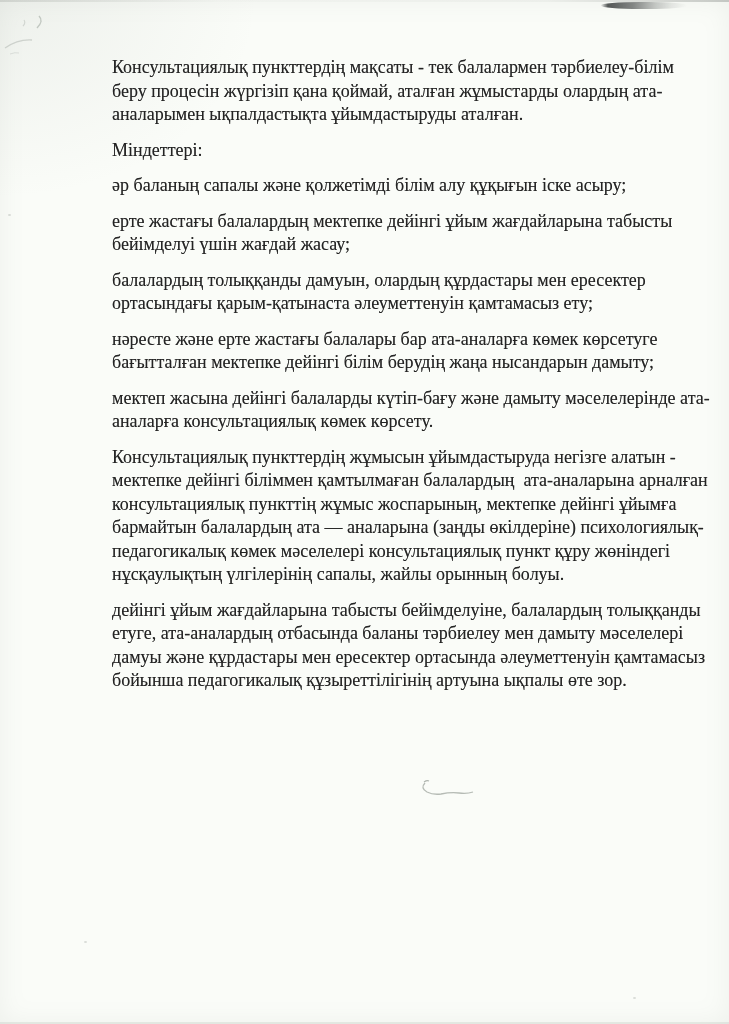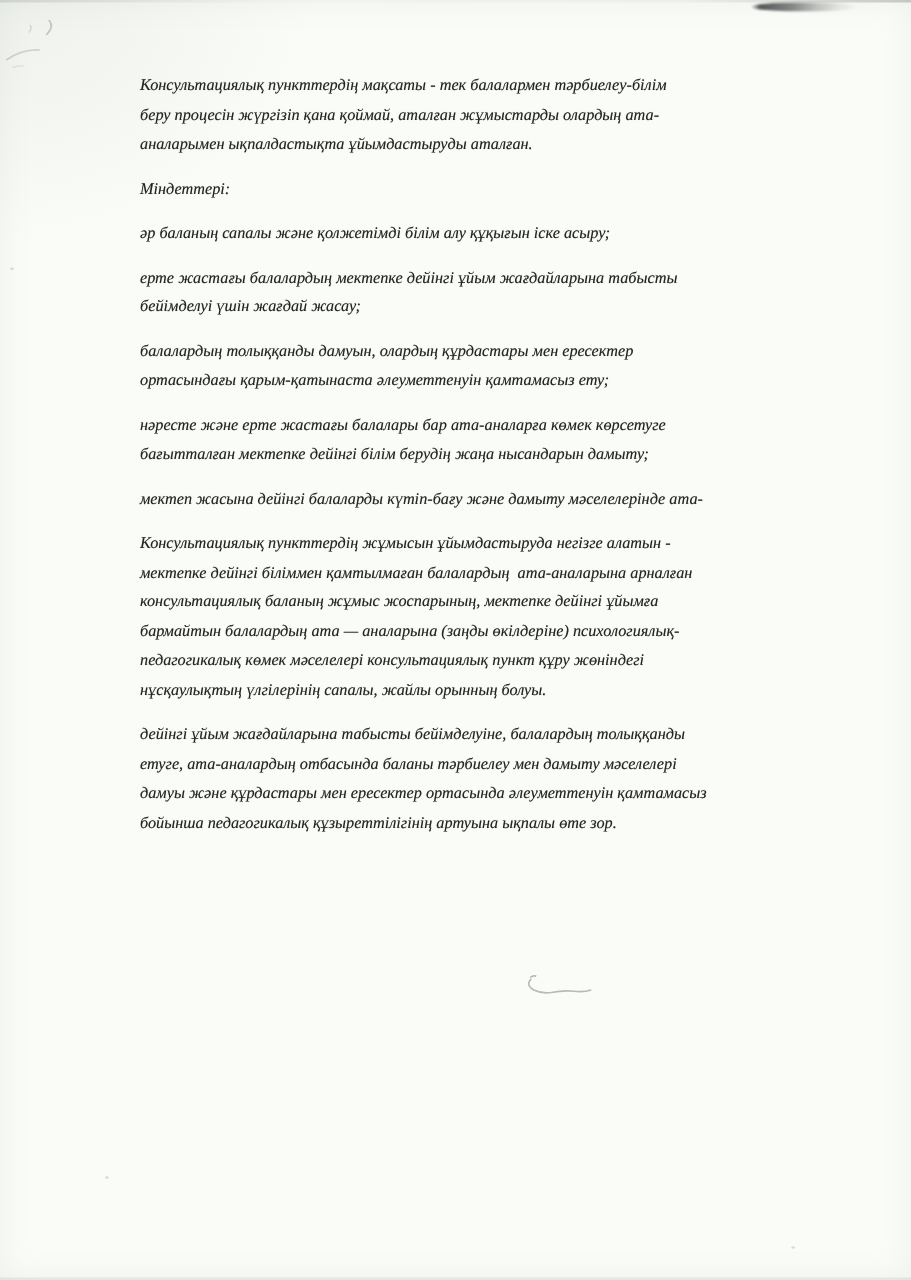--- a/index.html
+++ b/index.html
@@ -33,25 +33,24 @@
     background:radial-gradient(ellipse at 0% 0%,rgba(150,160,150,0.12),transparent 70%);
     pointer-events:none;
   }
   .text-block{
     position:absolute;left:112px;top:56px;width:545px;
   }
   p.para{margin:0 0 12px 0;}
   .line{
     display:block;
     white-space:pre;
-    font-size:13px;
+    font-size:18px;
     line-height:23.5px;
     color:var(--ink);
     text-shadow:0 0 0.6px rgba(36,36,36,0.45);
-    font-style:italic;
   }
   
   .smudge-top-right{
     position:absolute;left:601px;top:2px;width:86px;height:7px;
     background:linear-gradient(to right,
       rgba(38,42,42,0.05),
       rgba(38,42,42,0.78) 8%,
       rgba(38,42,42,0.55) 38%,
       rgba(70,76,74,0.30) 62%,
       rgba(90,96,94,0.12) 82%,
@@ -109,25 +108,26 @@
       <p class="para">
         <span class="line">балалардың толыққанды дамуын, олардың құрдастары мен ересектер</span>
         <span class="line">ортасындағы қарым-қатынаста әлеуметтенуін қамтамасыз ету;</span>
       </p>
       <p class="para">
         <span class="line">нәресте және ерте жастағы балалары бар ата-аналарға көмек көрсетуге</span>
         <span class="line">бағытталған мектепке дейінгі білім берудің жаңа нысандарын дамыту;</span>
       </p>
       <p class="para">
         <span class="line">мектеп жасына дейінгі балаларды күтіп-бағу және дамыту мәселелерінде ата-</span>
+        <span class="line">аналарға консультациялық көмек көрсету.</span>
       </p>
       <p class="para">
         <span class="line">Консультациялық пункттердің жұмысын ұйымдастыруда негізге алатын -</span>
         <span class="line">мектепке дейінгі біліммен қамтылмаған балалардың  ата-аналарына арналған</span>
-        <span class="line">консультациялық баланың жұмыс жоспарының, мектепке дейінгі ұйымға</span>
+        <span class="line">консультациялық пункттің жұмыс жоспарының, мектепке дейінгі ұйымға</span>
         <span class="line">бармайтын балалардың ата — аналарына (заңды өкілдеріне) психологиялық-</span>
         <span class="line">педагогикалық көмек мәселелері консультациялық пункт құру жөніндегі</span>
         <span class="line">нұсқаулықтың үлгілерінің сапалы, жайлы орынның болуы.</span>
       </p>
       <p class="para">
         <span class="line">дейінгі ұйым жағдайларына табысты бейімделуіне, балалардың толыққанды</span>
         <span class="line">етуге, ата-аналардың отбасында баланы тәрбиелеу мен дамыту мәселелері</span>
         <span class="line">дамуы және құрдастары мен ересектер ортасында әлеуметтенуін қамтамасыз</span>
         <span class="line">бойынша педагогикалық құзыреттілігінің артуына ықпалы өте зор.</span>
       </p>

